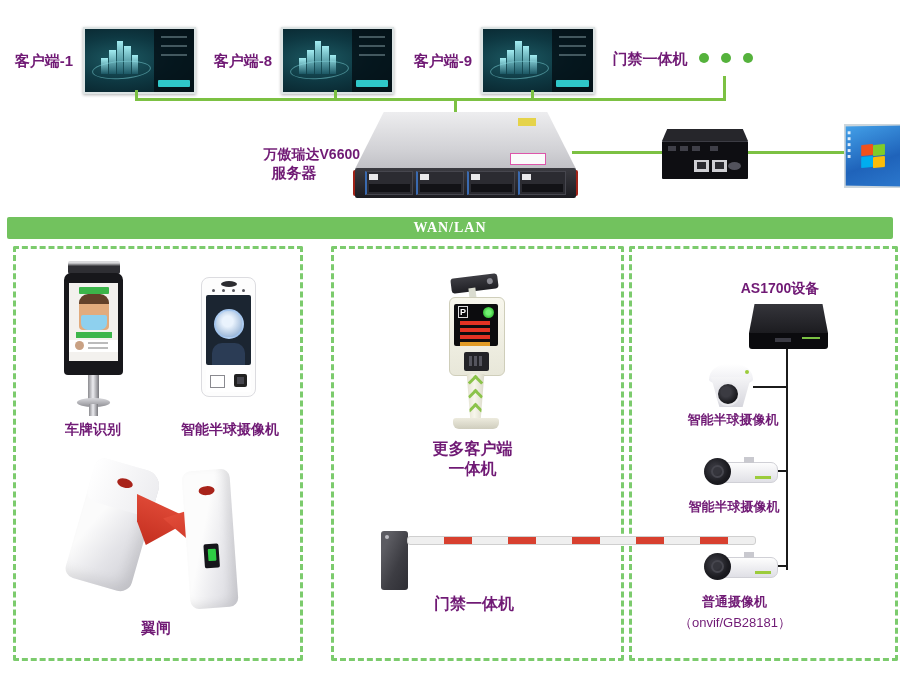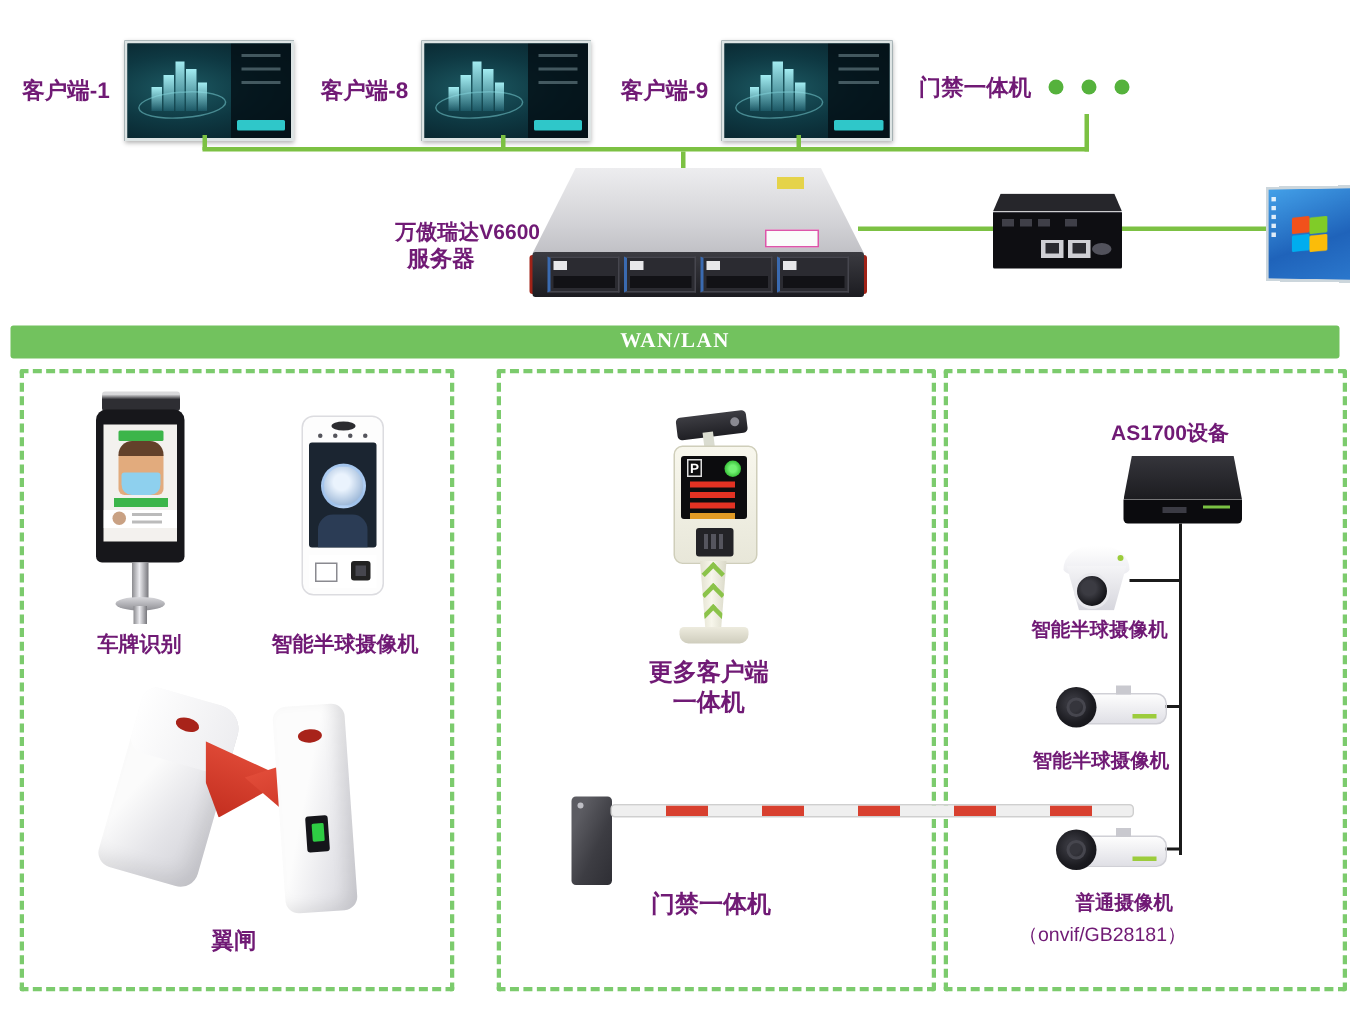--- a/index.html
+++ b/index.html
@@ -427,16 +427,16 @@
 
   <div class="bullet" style="top:553px;">
     <div class="b-body">
         <i></i>
       </div>
     <div class="b-mount"></div>
     <div class="b-hood">
         <i></i>
       </div>
   </div>
-  <div class="lbl" style="left:687px;top:595px;width:95px;font-size:13px;text-align:right;">普通摄像机</div>
+  <div class="lbl" style="left:687px;top:595px;width:95px;font-size:13px;">普通摄像机</div>
   <div class="lbl" style="left:670px;top:616px;width:130px;font-size:13px;font-weight:normal;">（onvif/GB28181）</div>
 
 </div>
 
 </body></html>

